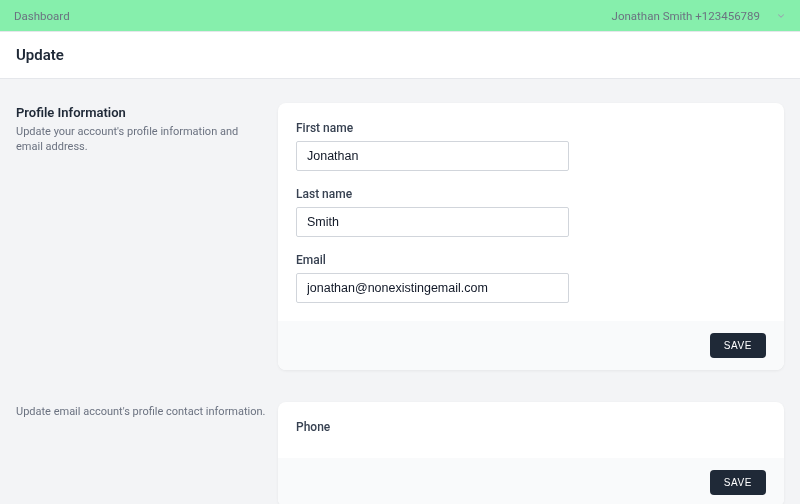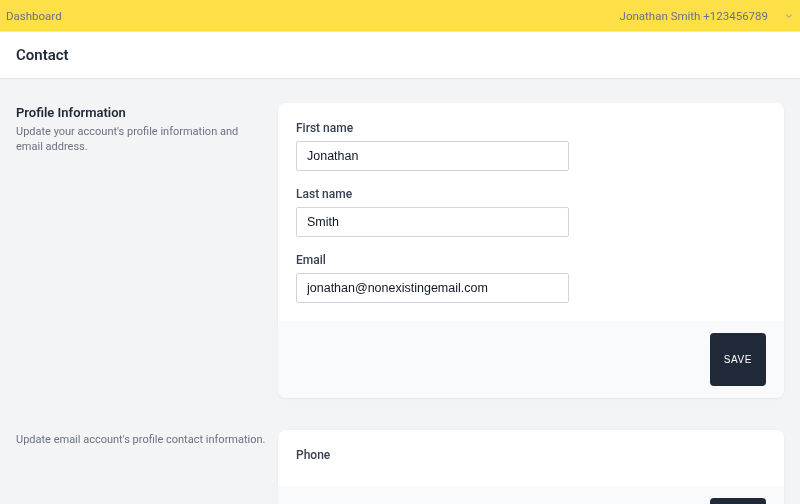--- a/index.html
+++ b/index.html
@@ -6,27 +6,27 @@
       box-sizing: border-box;
       margin: 0;
       padding: 0;
     }
     body {
       font-family: -apple-system, BlinkMacSystemFont, "Segoe UI", Roboto, "Helvetica Neue", Arial, sans-serif;
       background: #f3f4f6;
       font-size: 13px;
     }
     .topbar {
-      background: #fde047;
+      background: #86efac;
       border-bottom: 1px solid #e5e7eb;
       height: 32px;
       display: flex;
       justify-content: space-between;
       align-items: center;
-      padding: 0 6px;
+      padding: 0 14px;
       font-size: 11.5px;
       color: #6b7280;
     }
     .topbar .nav-link {
       cursor: pointer;
     }
     .topbar .user {
       display: flex;
       align-items: center;
       gap: 16px;
@@ -109,41 +109,41 @@
       justify-content: flex-end;
     }
     .btn-save {
       background: #1f2937;
       color: #ffffff;
       font-size: 10px;
       letter-spacing: 0.6px;
       font-weight: 500;
       border: none;
       border-radius: 4px;
-      padding: 21px 14px;
+      padding: 7px 14px;
       cursor: pointer;
     }
   </style>
 </head>
 <body>
 
 <div class="topbar">
   <div class="nav-link">Dashboard</div>
   <div class="user">
     <span>Jonathan Smith +123456789</span>
     <span class="chevron">
       <svg width="10" height="10" viewBox="0 0 24 24" fill="none" stroke="#9ca3af" stroke-width="2.5" stroke-linecap="round" stroke-linejoin="round">
           <polyline points="6 9 12 15 18 9"></polyline>
         </svg>
     </span>
   </div>
 </div>
 
 <div class="titlebar">
-  <h1>Contact</h1>
+  <h1>Update</h1>
 </div>
 
 <div class="content">
 
   <div class="section">
     <div class="section-meta">
       <h2>Profile Information</h2>
       <p>Update your account's profile information and email address.</p>
     </div>
     <div class="card">

